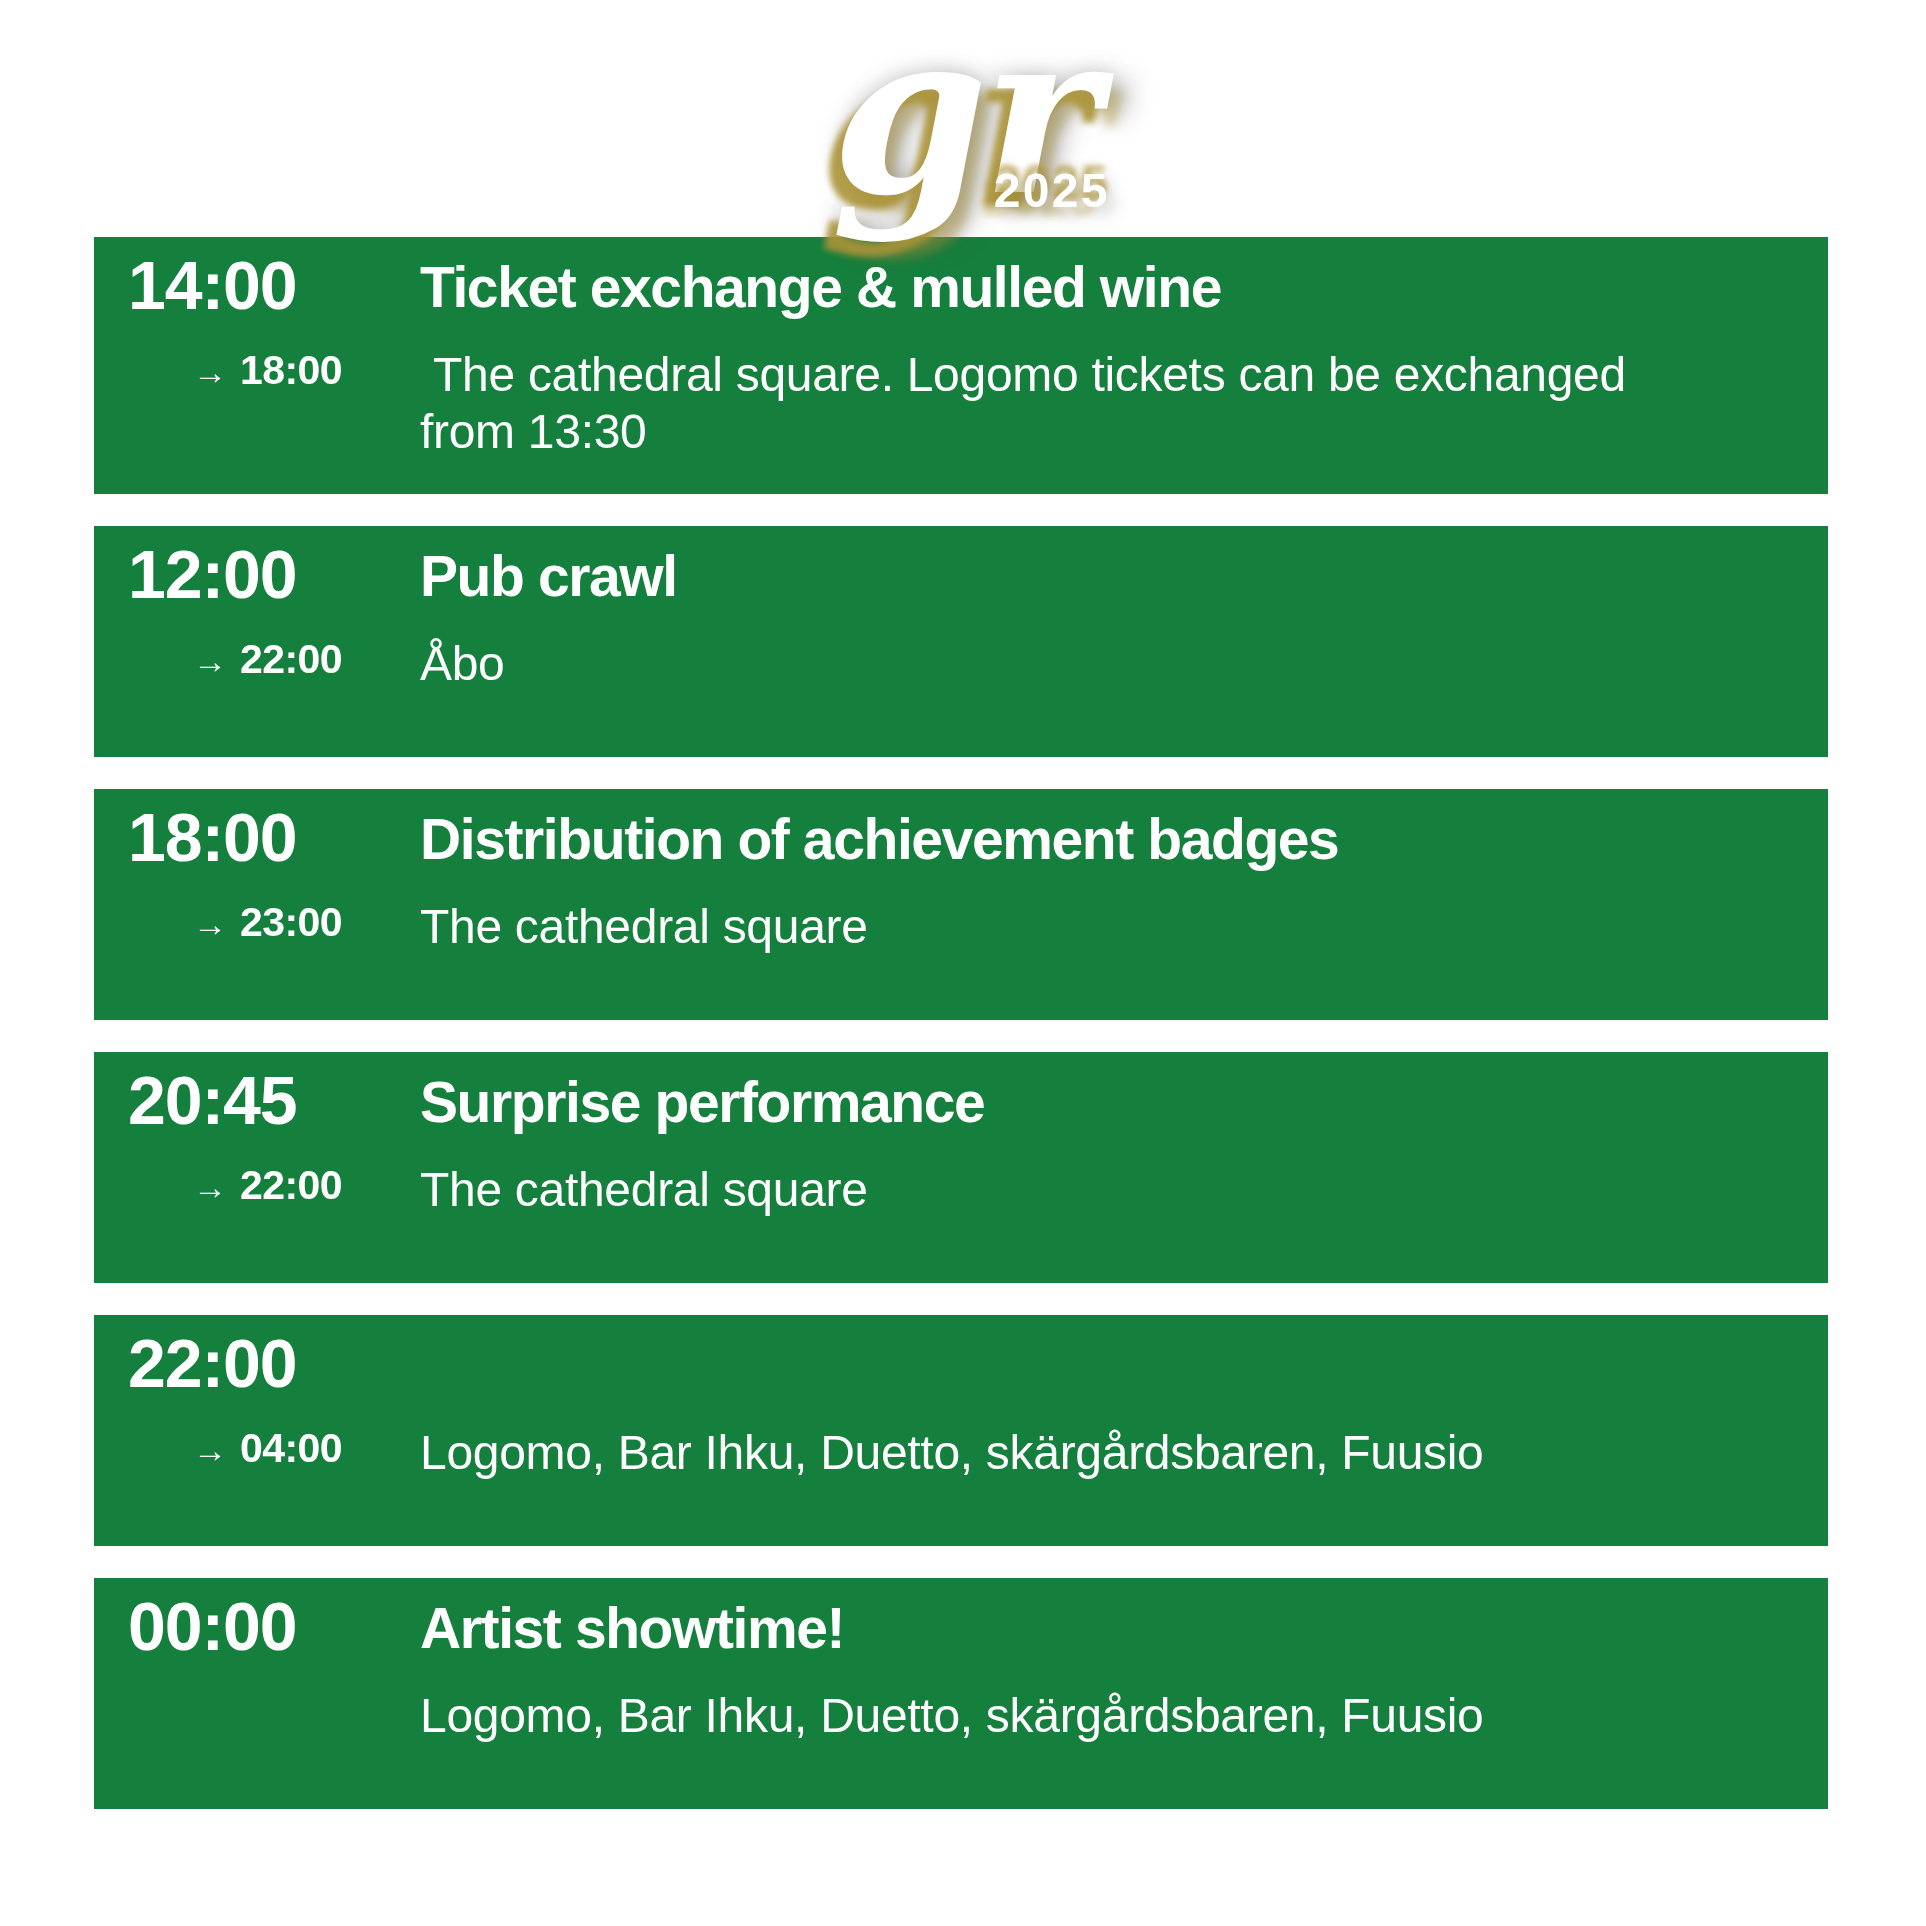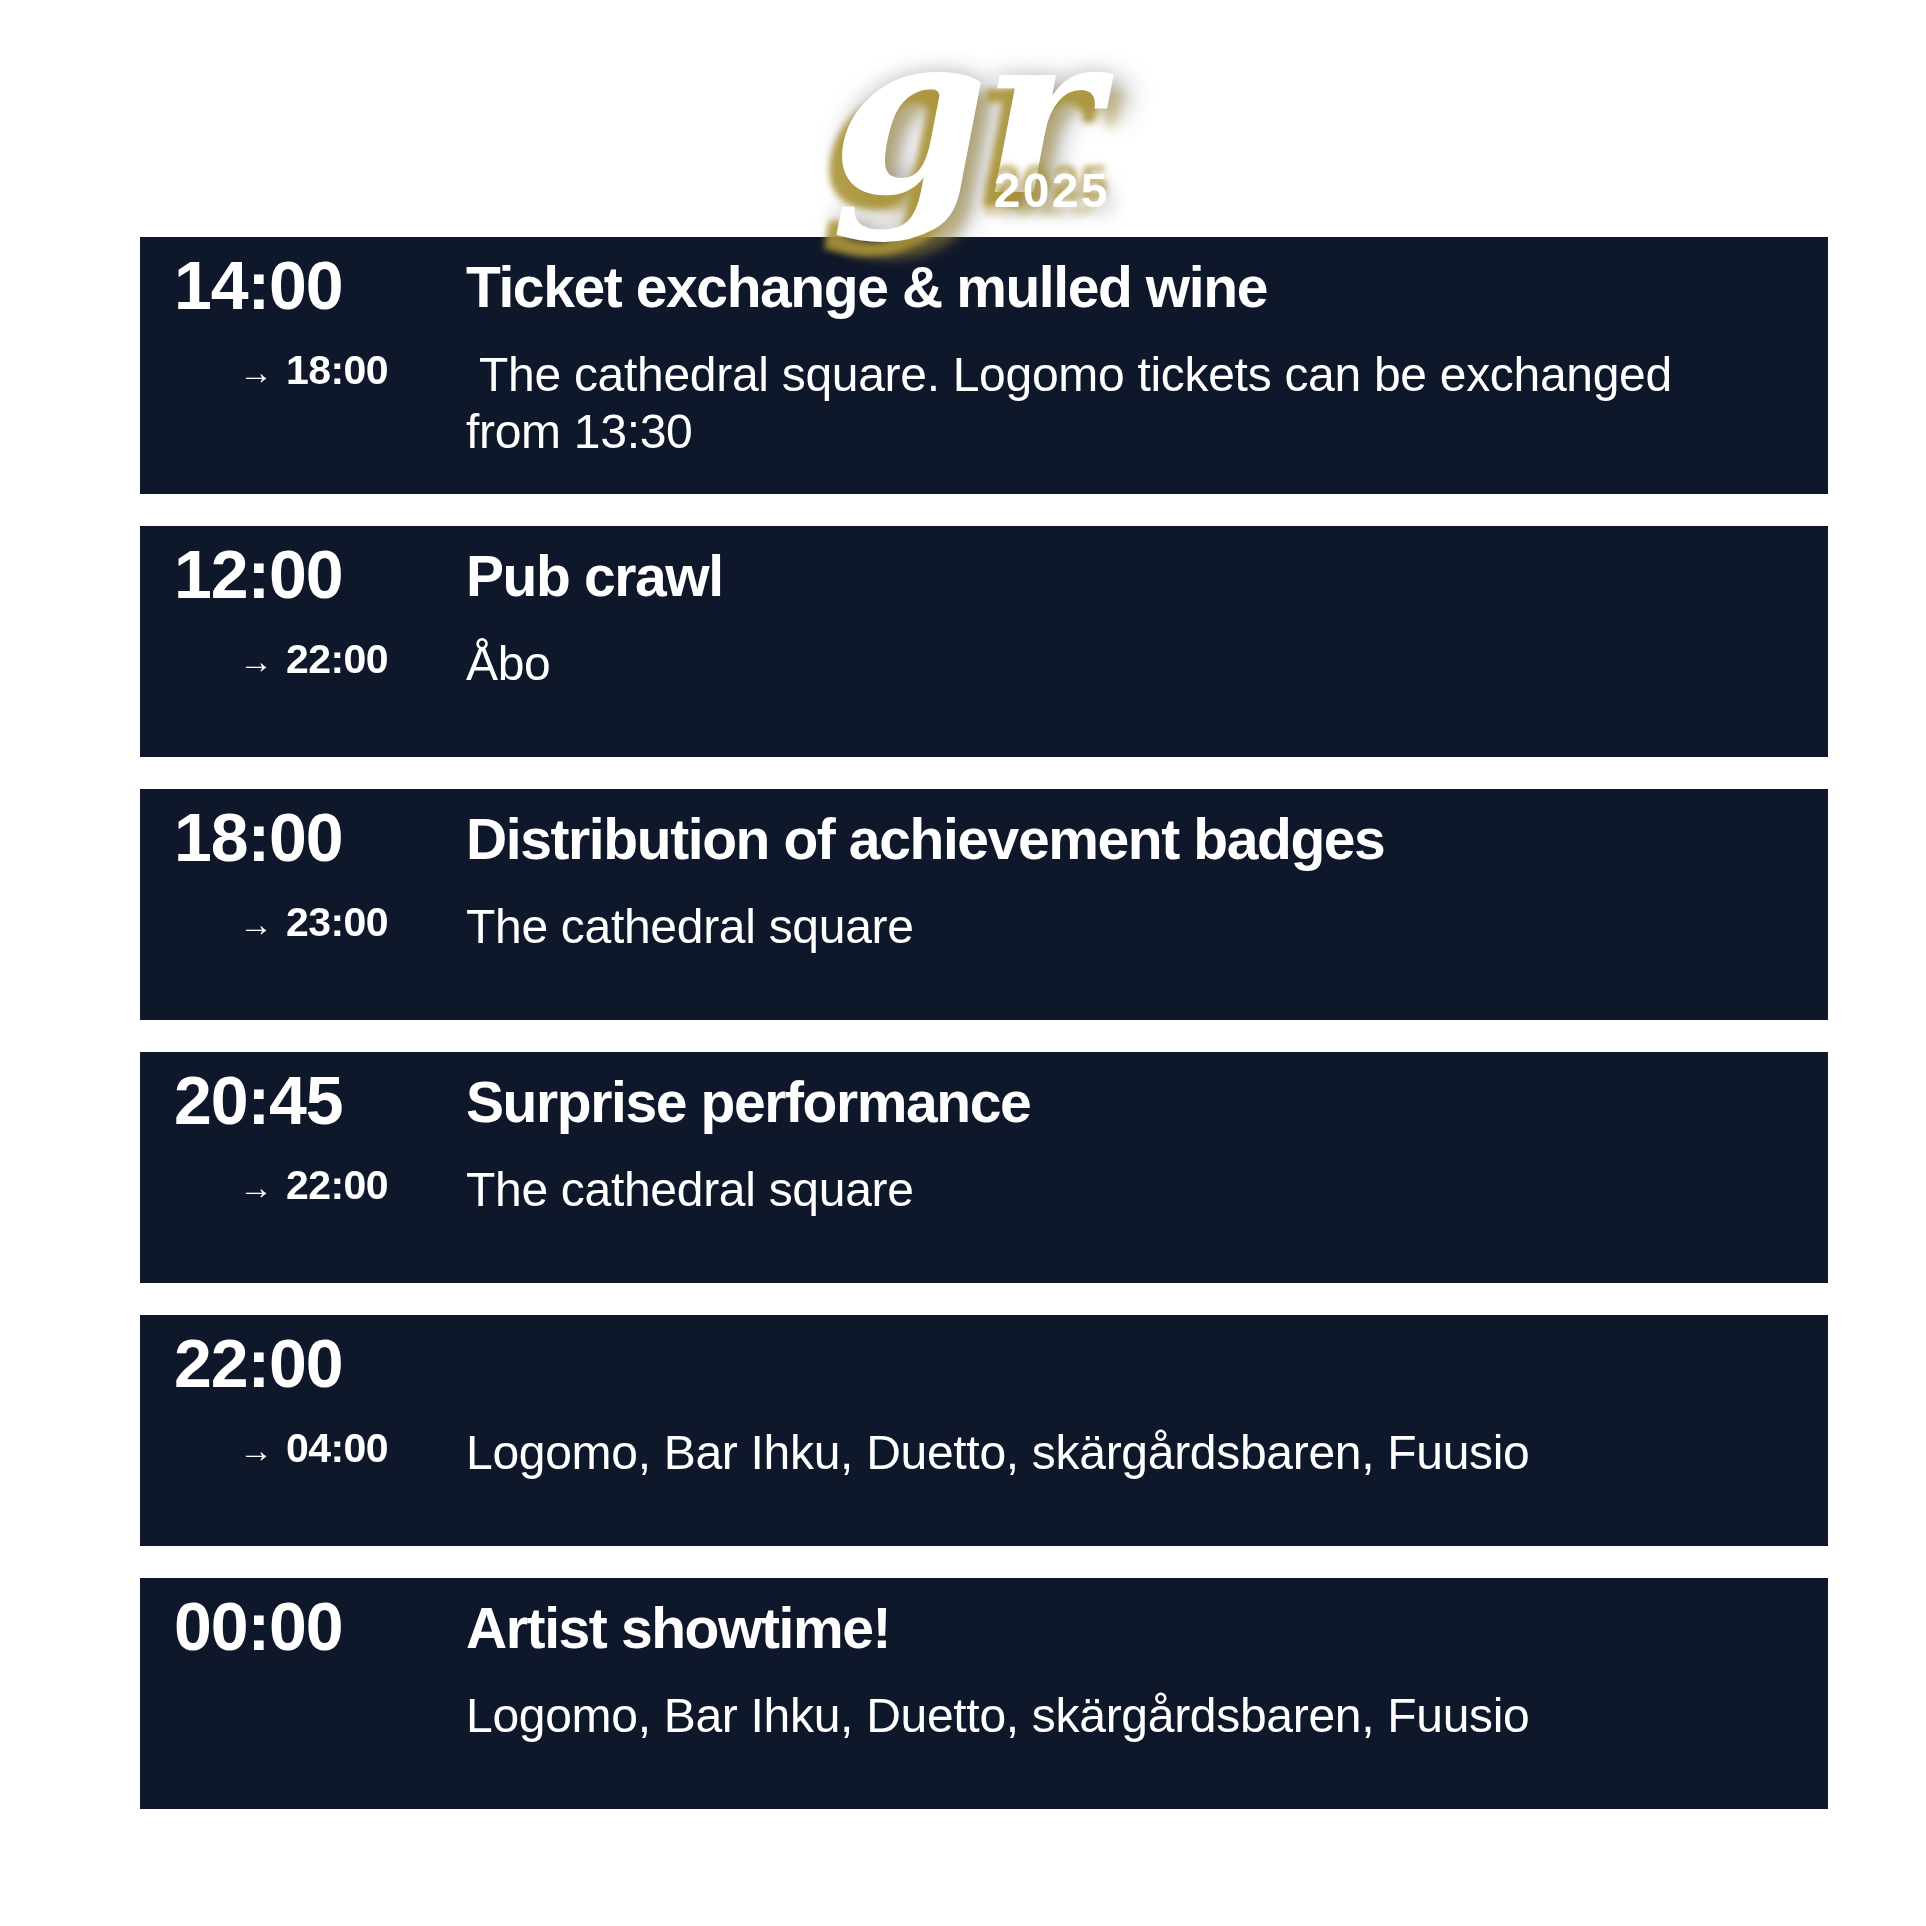--- a/index.html
+++ b/index.html
@@ -51,30 +51,29 @@
   }
 
   
   .schedule {
     margin: 0 98px 0 94px;
     display: flex;
     flex-direction: column;
     gap: 32px;
   }
   .event {
-    background: #0f172a;
+    background: #15803d;
     color: #ffffff;
     min-height: 231px;
     display: grid;
     grid-template-columns: 292px 1fr;
     grid-auto-rows: min-content;
     row-gap: 26px;
     align-content: start;
     padding: 12.6px 45px 34px 34px;
-    margin-left: 46px;
   }
   .event-start {
     grid-row: 1; grid-column: 1;
     font-size: 68px;
     font-weight: 700;
     letter-spacing: -1.1px;
     line-height: 1.05;
     white-space: nowrap;
   }
   .event-title {

